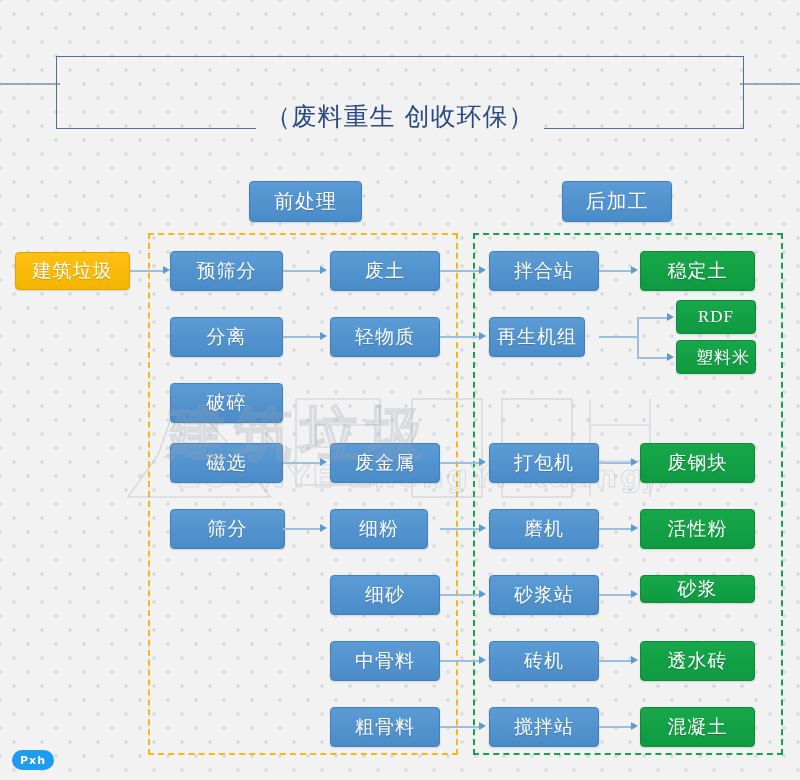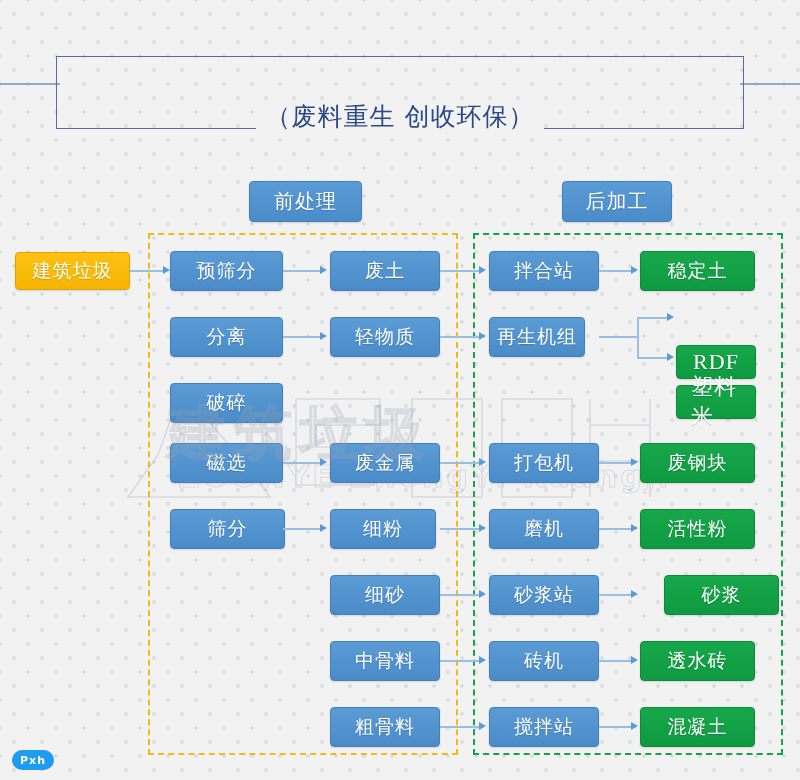--- a/index.html
+++ b/index.html
@@ -55,21 +55,21 @@
     border-radius:4px;color:#ffffff;
     font-family:Liberation Serif, serif;
     font-size:19px;letter-spacing:1px;
     text-shadow:0 1px 1px rgba(0,0,0,0.18);
     box-shadow:0 1px 2px rgba(0,0,0,0.12);
   }
   .blue{background:linear-gradient(180deg,#5b9bd5 0%,#4a8cc9 100%);border:1px solid #4281bd;}
   .green{background:linear-gradient(180deg,#17a74a 0%,#0f9a41 100%);border:1px solid #0c8c3a;}
   .orange{background:linear-gradient(180deg,#fdc112 0%,#f5b400 100%);border:1px solid #e0a400;}
   .hdr-label{font-size:20px;}
-  .small{font-size:22px;margin-top:45px;}
+  .small{font-size:17px;}
 
   
   .conn{position:absolute;background:#9bbfe0;}
   .conn.h{height:1.6px;}
   .conn.v{width:1.6px;}
   .arrow{
     position:absolute;width:0;height:0;
     border-top:4.5px solid transparent;border-bottom:4.5px solid transparent;
     border-left:7px solid #5b9bd5;
   }
@@ -140,21 +140,21 @@
 
 <div class="node blue" style="left:170px;top:251px;width:113px;height:40px;">预筛分</div>
 <div class="node blue" style="left:170px;top:317px;width:113px;height:40px;text-align:right;">分离</div>
 <div class="node blue" style="left:170px;top:383px;width:113px;height:40px;">破碎</div>
 <div class="node blue" style="left:170px;top:443px;width:113px;height:40px;">磁选</div>
 <div class="node blue" style="left:170px;top:509px;width:115px;height:40px;">筛分</div>
 
 <div class="node blue" style="left:330px;top:251px;width:110px;height:40px;">废土</div>
 <div class="node blue" style="left:330px;top:317px;width:110px;height:40px;">轻物质</div>
 <div class="node blue" style="left:330px;top:443px;width:110px;height:40px;">废金属</div>
-<div class="node blue" style="left:330px;top:509px;width:106px;height:40px;">细粉</div>
+<div class="node blue" style="left:330px;top:509px;width:98px;height:40px;">细粉</div>
 <div class="node blue" style="left:330px;top:575px;width:110px;height:40px;">细砂</div>
 <div class="node blue" style="left:330px;top:641px;width:110px;height:40px;">中骨料</div>
 <div class="node blue" style="left:330px;top:707px;width:110px;height:40px;">粗骨料</div>
 
 <div class="conn h" style="left:283px;top:270px;width:38px;"></div>
 <div class="arrow" style="left:320px;top:266px;"></div>
 
 <div class="conn h" style="left:283px;top:336px;width:38px;"></div>
 <div class="arrow" style="left:320px;top:332px;"></div>
 
@@ -191,21 +191,21 @@
 <div class="arrow" style="left:479px;top:656px;"></div>
 
 <div class="conn h" style="left:440px;top:726px;width:40px;"></div>
 <div class="arrow" style="left:479px;top:722px;"></div>
 
 <div class="node green" style="left:640px;top:251px;width:115px;height:40px;">稳定土</div>
 <div class="node green small" style="left:676px;top:300px;width:80px;height:34px;">RDF</div>
 <div class="node green small" style="left:676px;top:340px;width:80px;height:34px;padding-left:14px;">塑料米</div>
 <div class="node green" style="left:640px;top:443px;width:115px;height:40px;">废钢块</div>
 <div class="node green" style="left:640px;top:509px;width:115px;height:40px;">活性粉</div>
-<div class="node green" style="left:664px;top:575px;width:115px;height:40px;">砂浆</div>
+<div class="node green" style="left:640px;top:575px;width:115px;height:28px;">砂浆</div>
 <div class="node green" style="left:640px;top:641px;width:115px;height:40px;">透水砖</div>
 <div class="node green" style="left:640px;top:707px;width:115px;height:40px;">混凝土</div>
 
 <div class="conn h" style="left:599px;top:270px;width:33px;"></div>
 <div class="arrow" style="left:631px;top:266px;"></div>
 
 <div class="conn h" style="left:599px;top:336px;width:39px;"></div>
 <div class="conn v" style="left:637px;top:317px;height:40px;"></div>
 <div class="conn h" style="left:637px;top:317px;width:32px;"></div>
 <div class="arrow" style="left:667px;top:313px;"></div>

